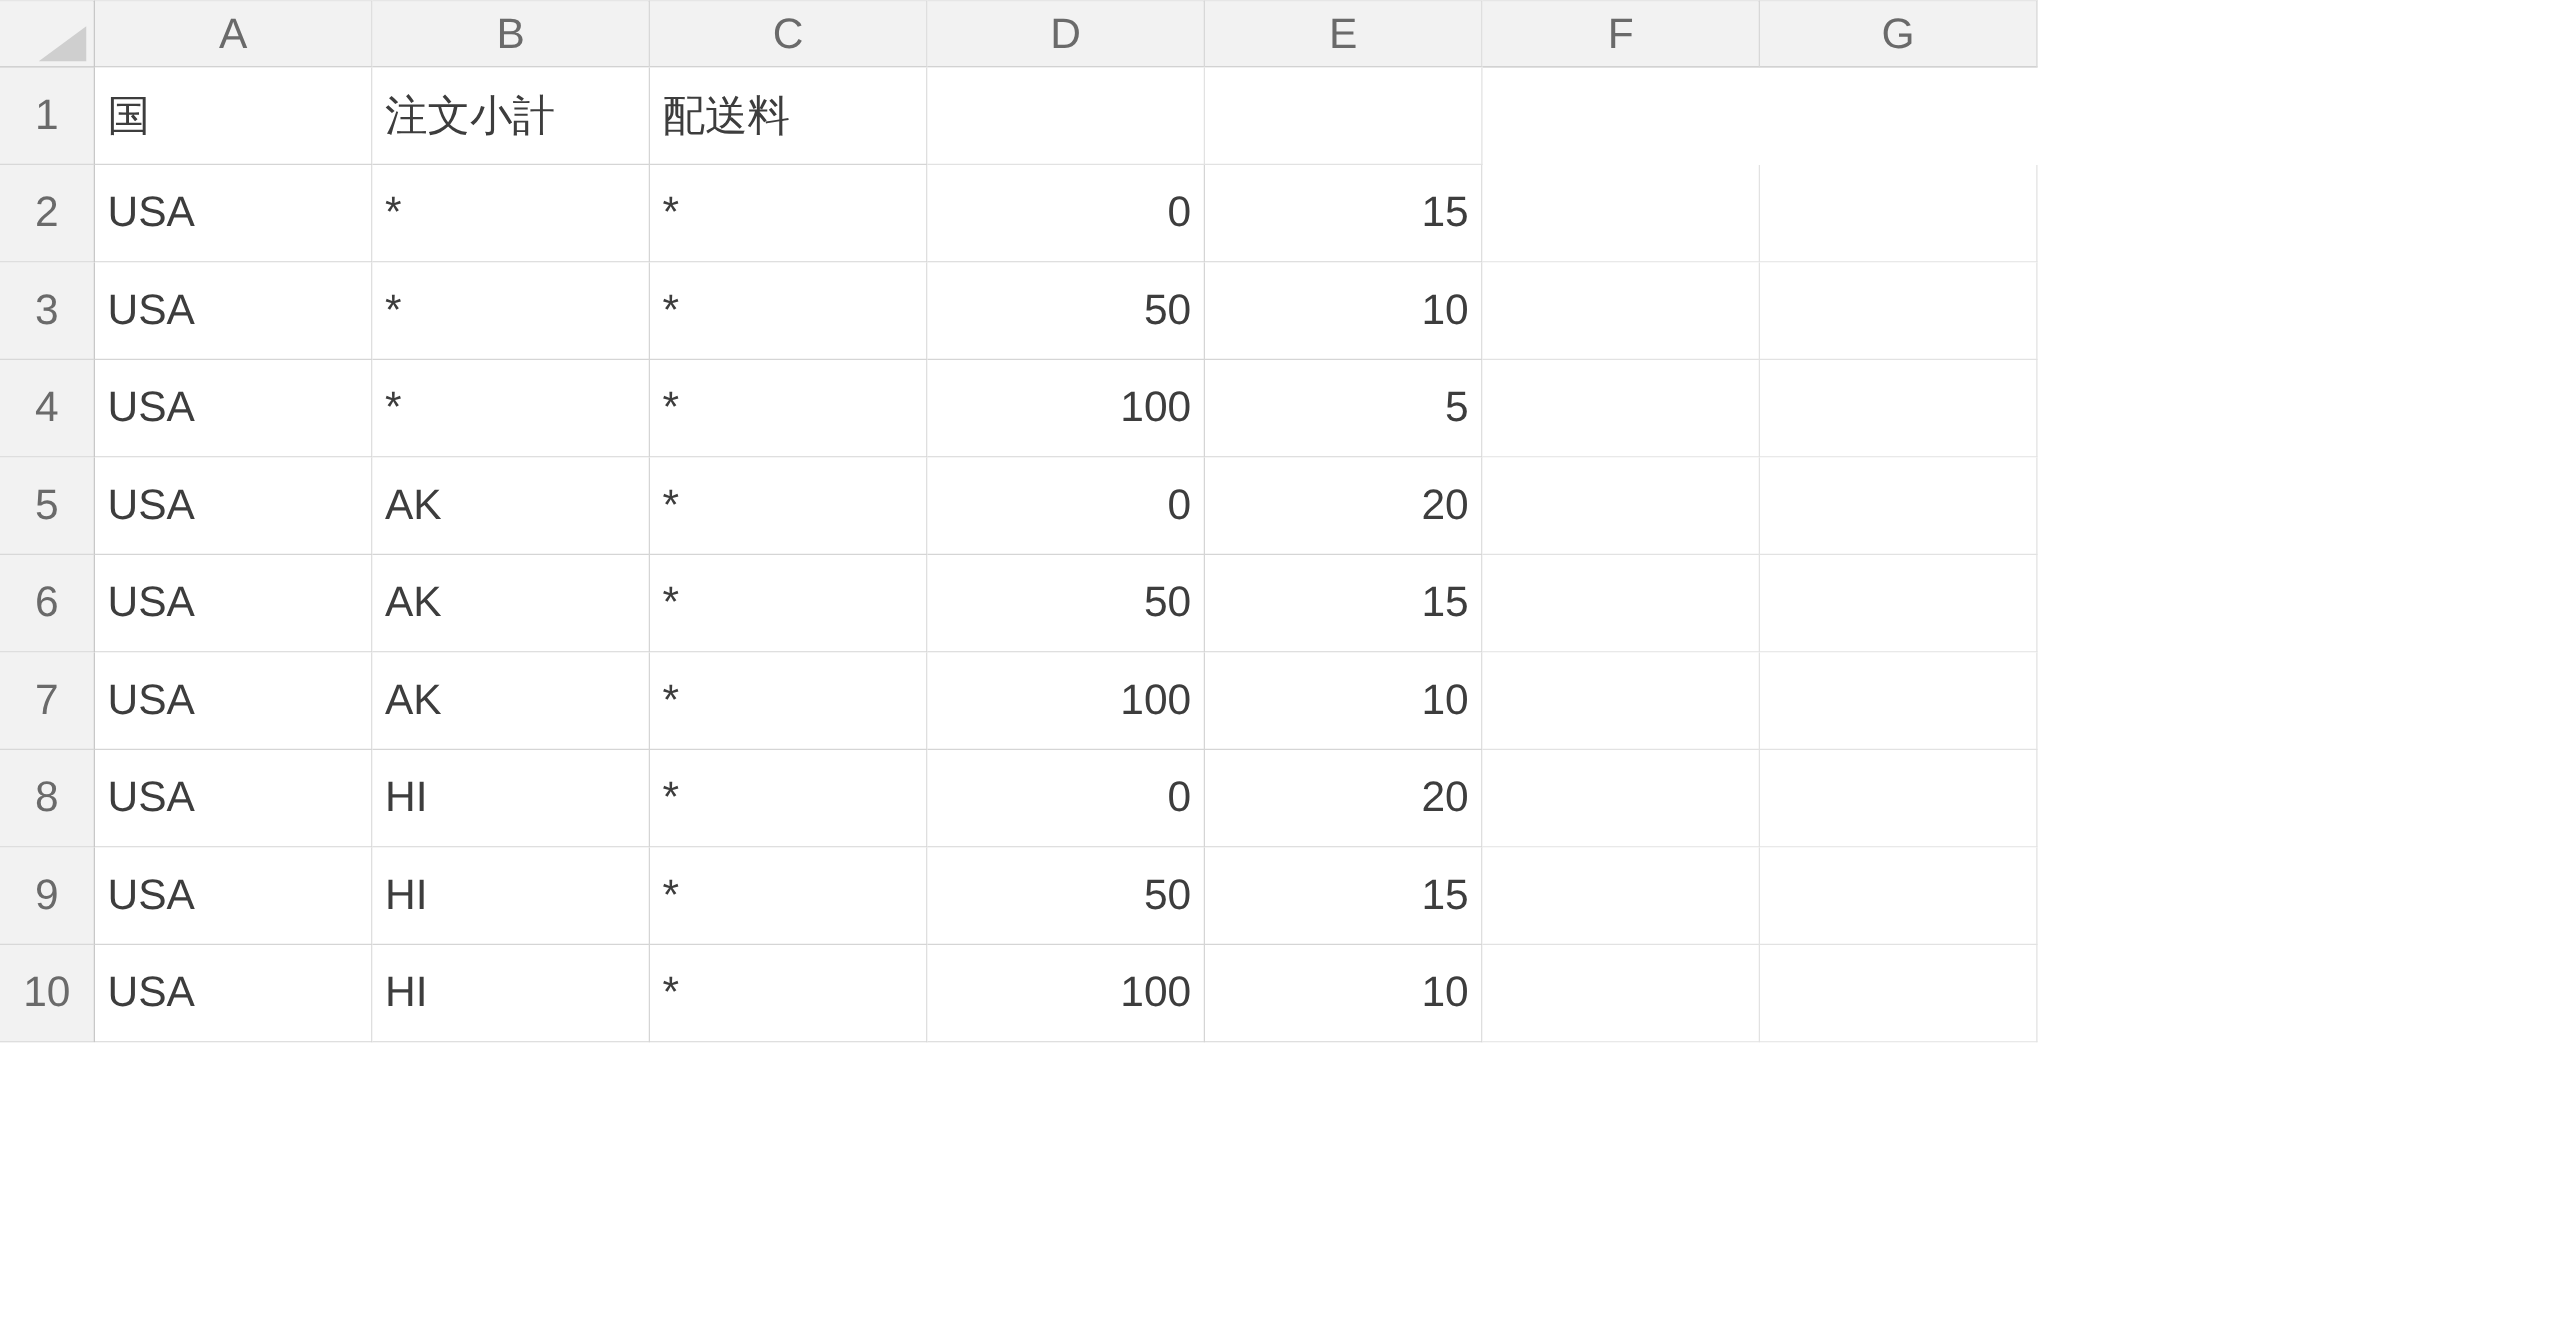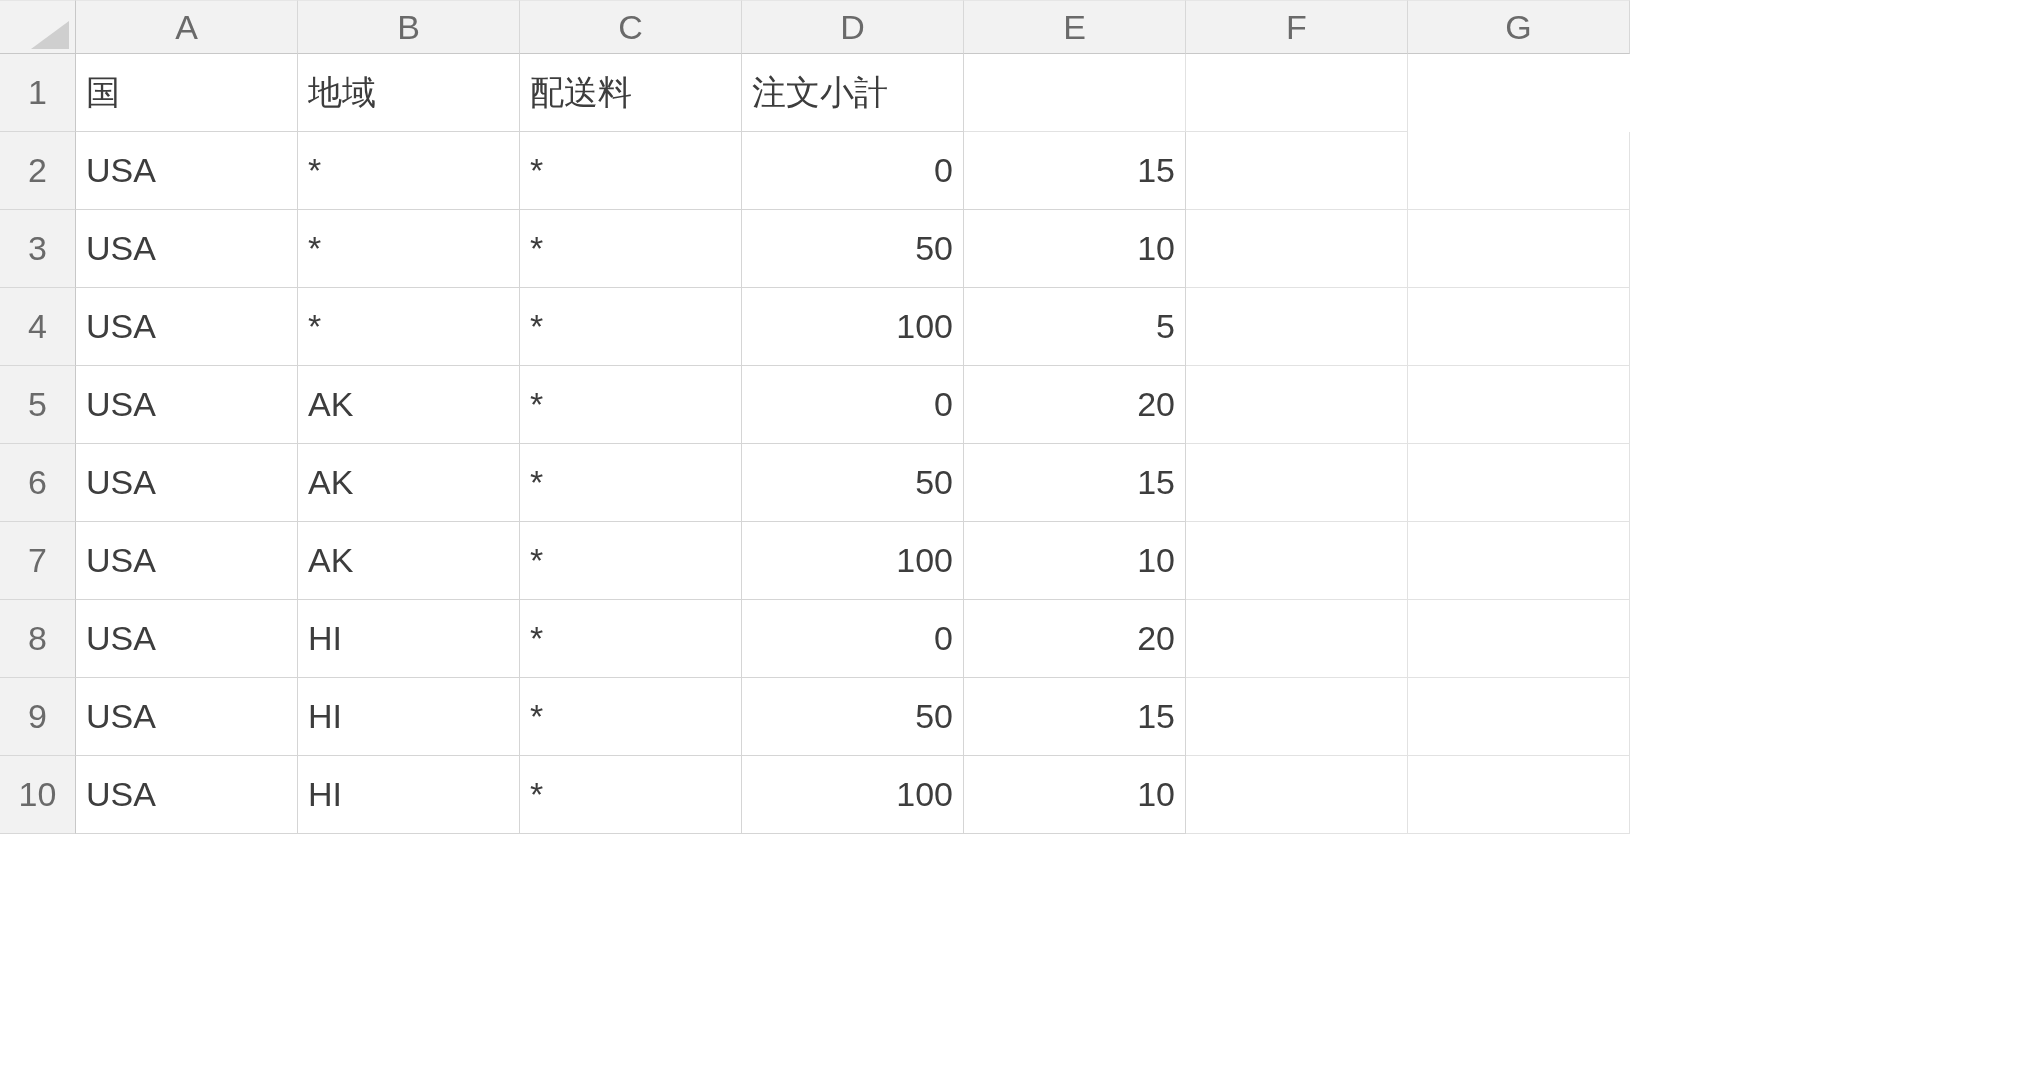--- a/index.html
+++ b/index.html
@@ -108,23 +108,22 @@
     <div class="cell c-C">C</div>
     <div class="cell c-D">D</div>
     <div class="cell c-E">E</div>
     <div class="cell c-F">F</div>
     <div class="cell c-G">G</div>
   </div>
 
   <div class="row data-row">
     <div class="rowhdr c-rowhdr">1</div>
     <div class="data-cell grid-strong c-A align-left">国</div>
-    <div class="data-cell grid-strong c-B align-left">地域</div>
+    <div class="data-cell grid-strong c-D align-left">注文小計</div>
     <div class="data-cell grid-strong c-E align-left">配送料</div>
-    <div class="data-cell grid-strong c-D align-left">注文小計</div>
     <div class="data-cell c-F"></div>
     <div class="data-cell c-G"></div>
   </div>
 
   <div class="row data-row">
     <div class="rowhdr c-rowhdr">2</div>
     <div class="data-cell grid-strong c-A align-left">USA</div>
     <div class="data-cell grid-strong c-B align-left">*</div>
     <div class="data-cell grid-strong c-C align-left">*</div>
     <div class="data-cell grid-strong c-D align-right">0</div>

